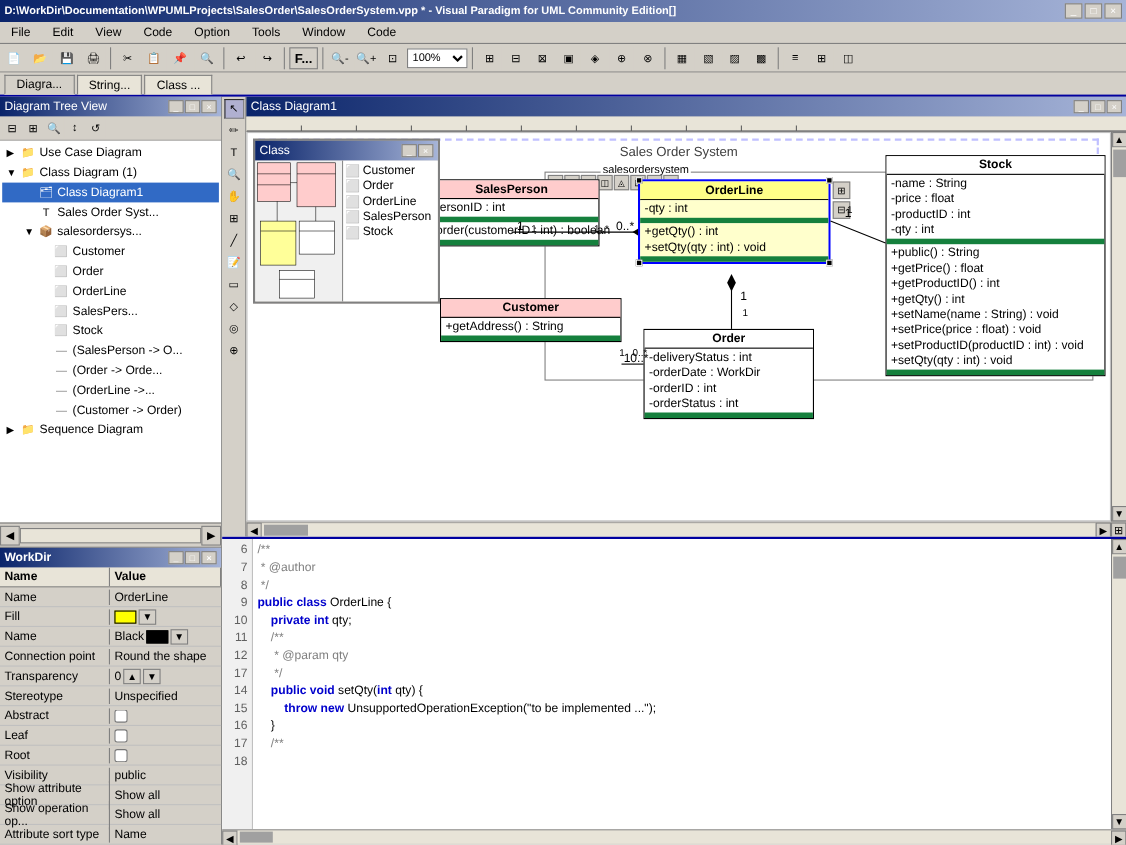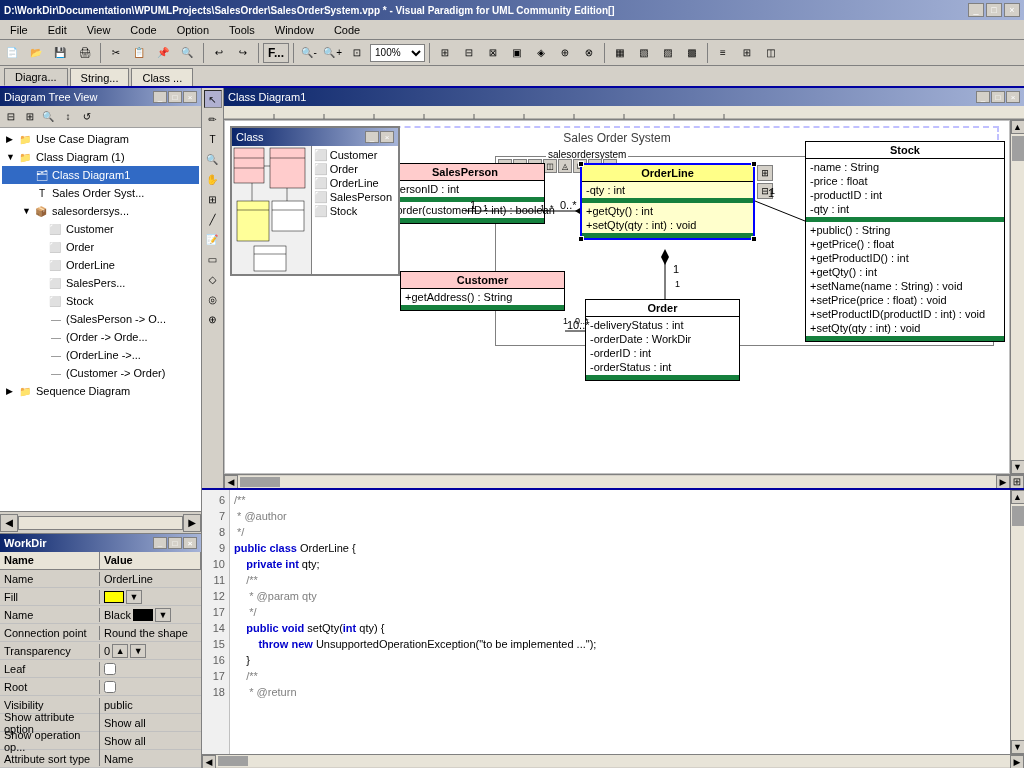--- a/index.html
+++ b/index.html
@@ -705,20 +705,30 @@
       </div>
       <div class="prop-row">
         <div class="prop-name">Transparency</div>
         <div class="prop-value">
           0
           <span class="prop-btn">▲</span>
           <span class="prop-btn">▼</span>
         </div>
       </div>
       <div class="prop-row">
+        <div class="prop-name">Stereotype</div>
+        <div class="prop-value">Unspecified</div>
+      </div>
+      <div class="prop-row">
+        <div class="prop-name">Abstract</div>
+        <div class="prop-value">
+          <input type="checkbox" style="width: 12px; height: 12px;">
+        </div>
+      </div>
+      <div class="prop-row">
         <div class="prop-name">Leaf</div>
         <div class="prop-value">
           <input type="checkbox" style="width: 12px; height: 12px;">
         </div>
       </div>
       <div class="prop-row">
         <div class="prop-name">Root</div>
         <div class="prop-value">
           <input type="checkbox" style="width: 12px; height: 12px;">
         </div>
@@ -997,21 +1007,20 @@
           <div class="code-line"><span class="cm"> */</span></div>
           <div class="code-line"><span class="kw">public class</span> OrderLine {</div>
           <div class="code-line">    <span class="kw">private int</span> qty;</div>
           <div class="code-line"><span class="cm">    /**</span></div>
           <div class="code-line"><span class="cm">     * @param qty</span></div>
           <div class="code-line"><span class="cm">     */</span></div>
           <div class="code-line">    <span class="kw">public void</span> setQty(<span class="kw">int</span> qty) {</div>
           <div class="code-line">        <span class="kw">throw new</span> UnsupportedOperationException("to be implemented ...");</div>
           <div class="code-line">    }</div>
           <div class="code-line"><span class="cm">    /**</span></div>
-          <div class="code-line"><span class="cm">     * @return</span></div>
         </div>
 
         <div class="v-scrollbar" style="width:14px;">
           <div class="scroll-btn">▲</div>
           <div class="scroll-track">
             <div style="width:12px;height:20px;background:#a0a0a0;margin:2px auto;"></div>
           </div>
           <div class="scroll-btn">▼</div>
         </div>
       </div>

